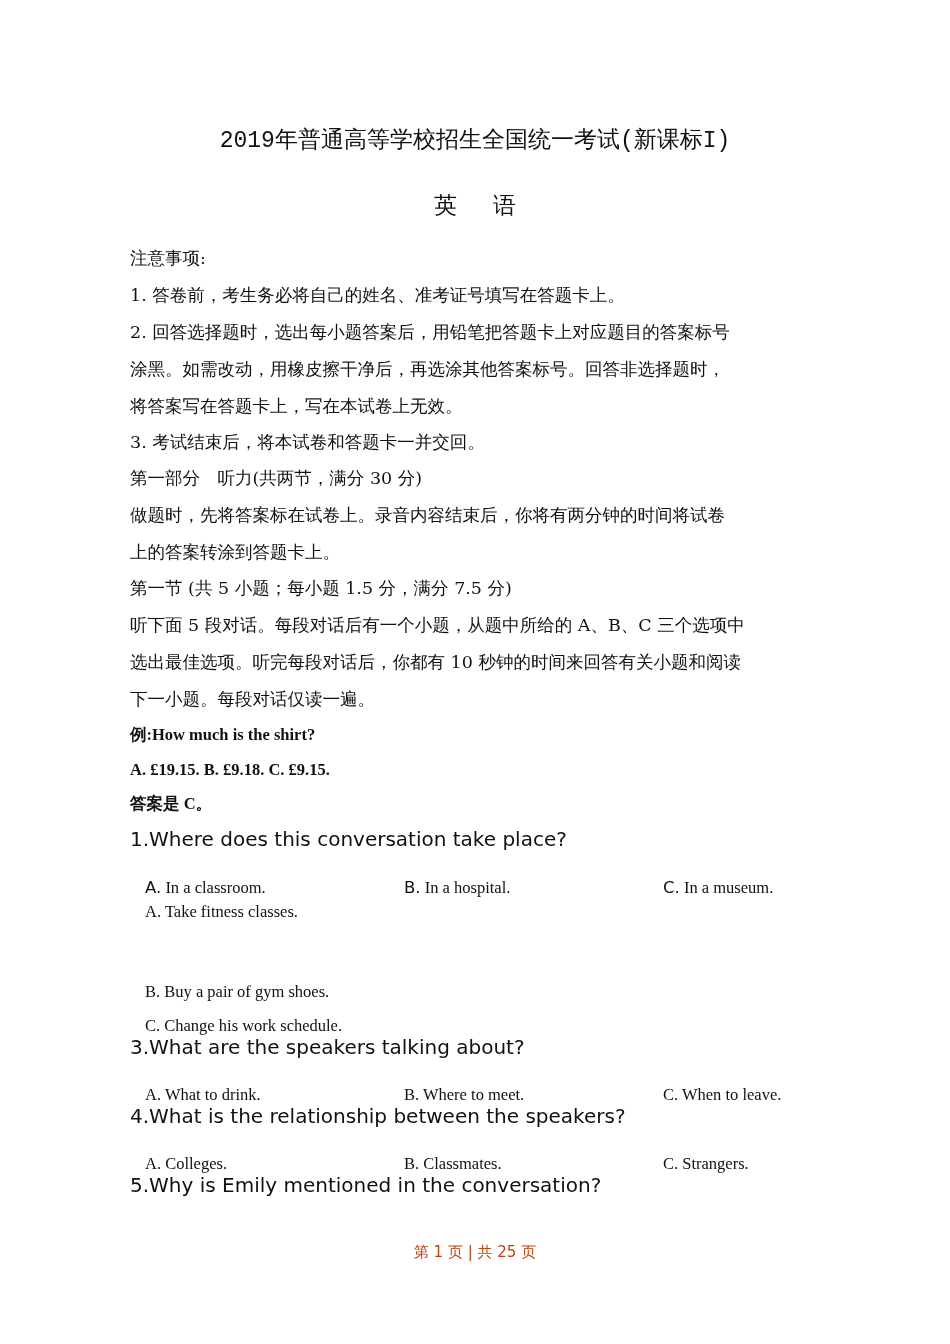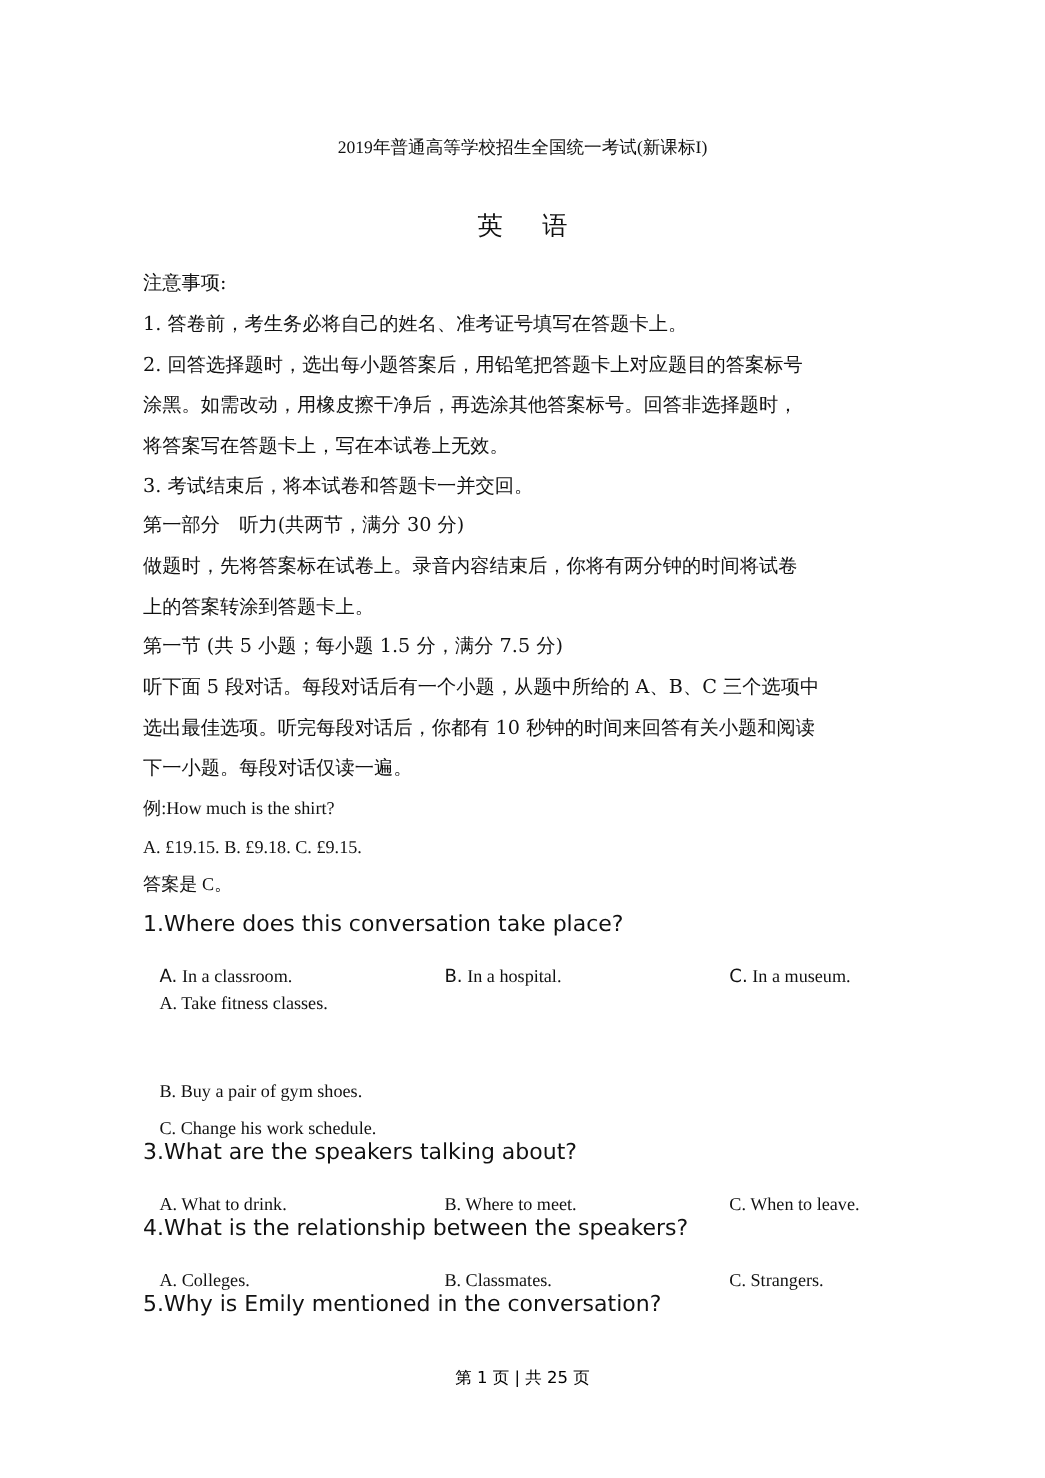--- a/index.html
+++ b/index.html
@@ -1,30 +1,30 @@
 <!DOCTYPE html>
 <html><head>
 <meta charset="utf-8">
 <style>
   html, body { margin: 0; padding: 0; background: #ffffff; }
   body { width: 950px; height: 1344px; position: relative; overflow: hidden; color: #111; }
   .page { position: absolute; left: 0; top: 0; width: 950px; height: 1344px; }
   .title { position: absolute; left: 0; width: 950px; top: 124px; text-align: center;
-           font-family: Liberation Serif, serif; font-size: 16px; letter-spacing: 0px; }
+           font-family: Liberation Mono, monospace; font-size: 23px; letter-spacing: 0px; }
   .subject { position: absolute; left: 0; width: 950px; top: 190px; text-align: center;
              font-family: "DejaVu Serif", serif; font-size: 23px; }
   .subject span { display: inline-block; margin: 0 18px; }
   .line { position: absolute; left: 130px; width: 670px; white-space: nowrap;
           font-family: "DejaVu Serif", serif; font-size: 17.5px; line-height: 24px; }
-  .en { font-family: "Liberation Serif", serif; font-size: 16.5px; }
+  .en { font-family: "Liberation Serif", serif; font-size: 16.5px; font-weight: bold; }
   .q { font-family: "DejaVu Sans", sans-serif; font-size: 20px; }
   .opt { position: absolute; white-space: nowrap; font-family: "Liberation Serif", serif; font-size: 16.5px; line-height: 24px; margin-top: 14px; }
   .opt .lbl-sans { font-family: "DejaVu Sans", sans-serif; font-size: 16.5px; }
   .footer { position: absolute; left: 0; width: 950px; top: 1243px; text-align: center;
-            font-family: "DejaVu Sans", sans-serif; font-size: 15px; color: #000000; }
+            font-family: "DejaVu Sans", sans-serif; font-size: 15px; color: #c2410c; }
 </style>
 </head>
 <body>
 
 <div class="page">
 
   <div class="title">2019年普通高等学校招生全国统一考试(新课标I)</div>
   <div class="subject">
     <span>英</span><span>语</span>
   </div>

